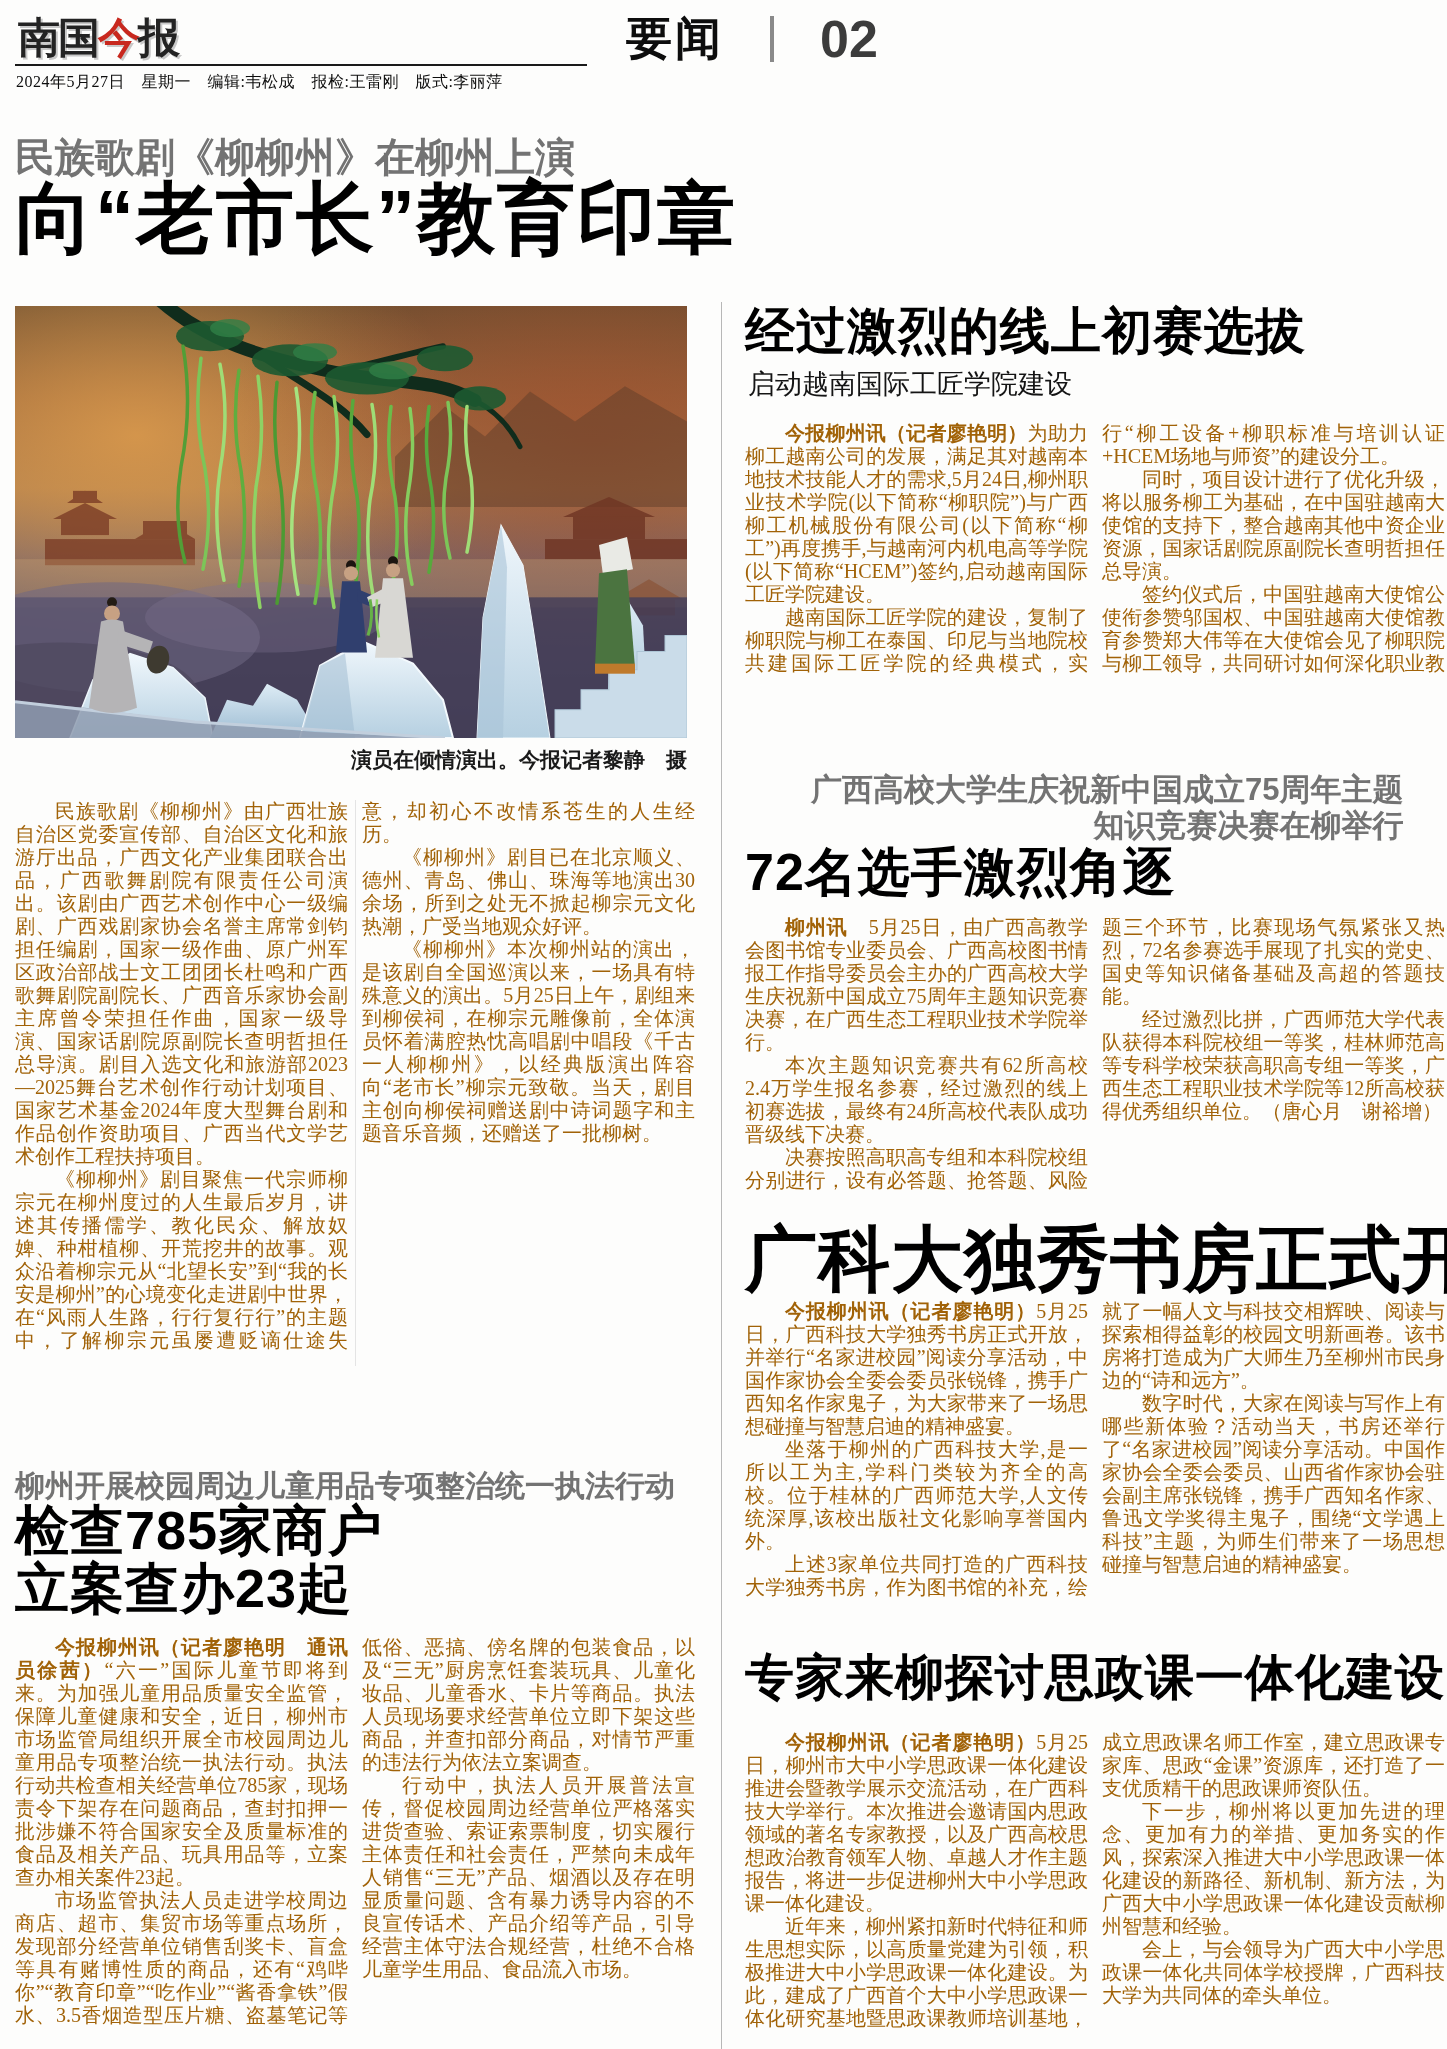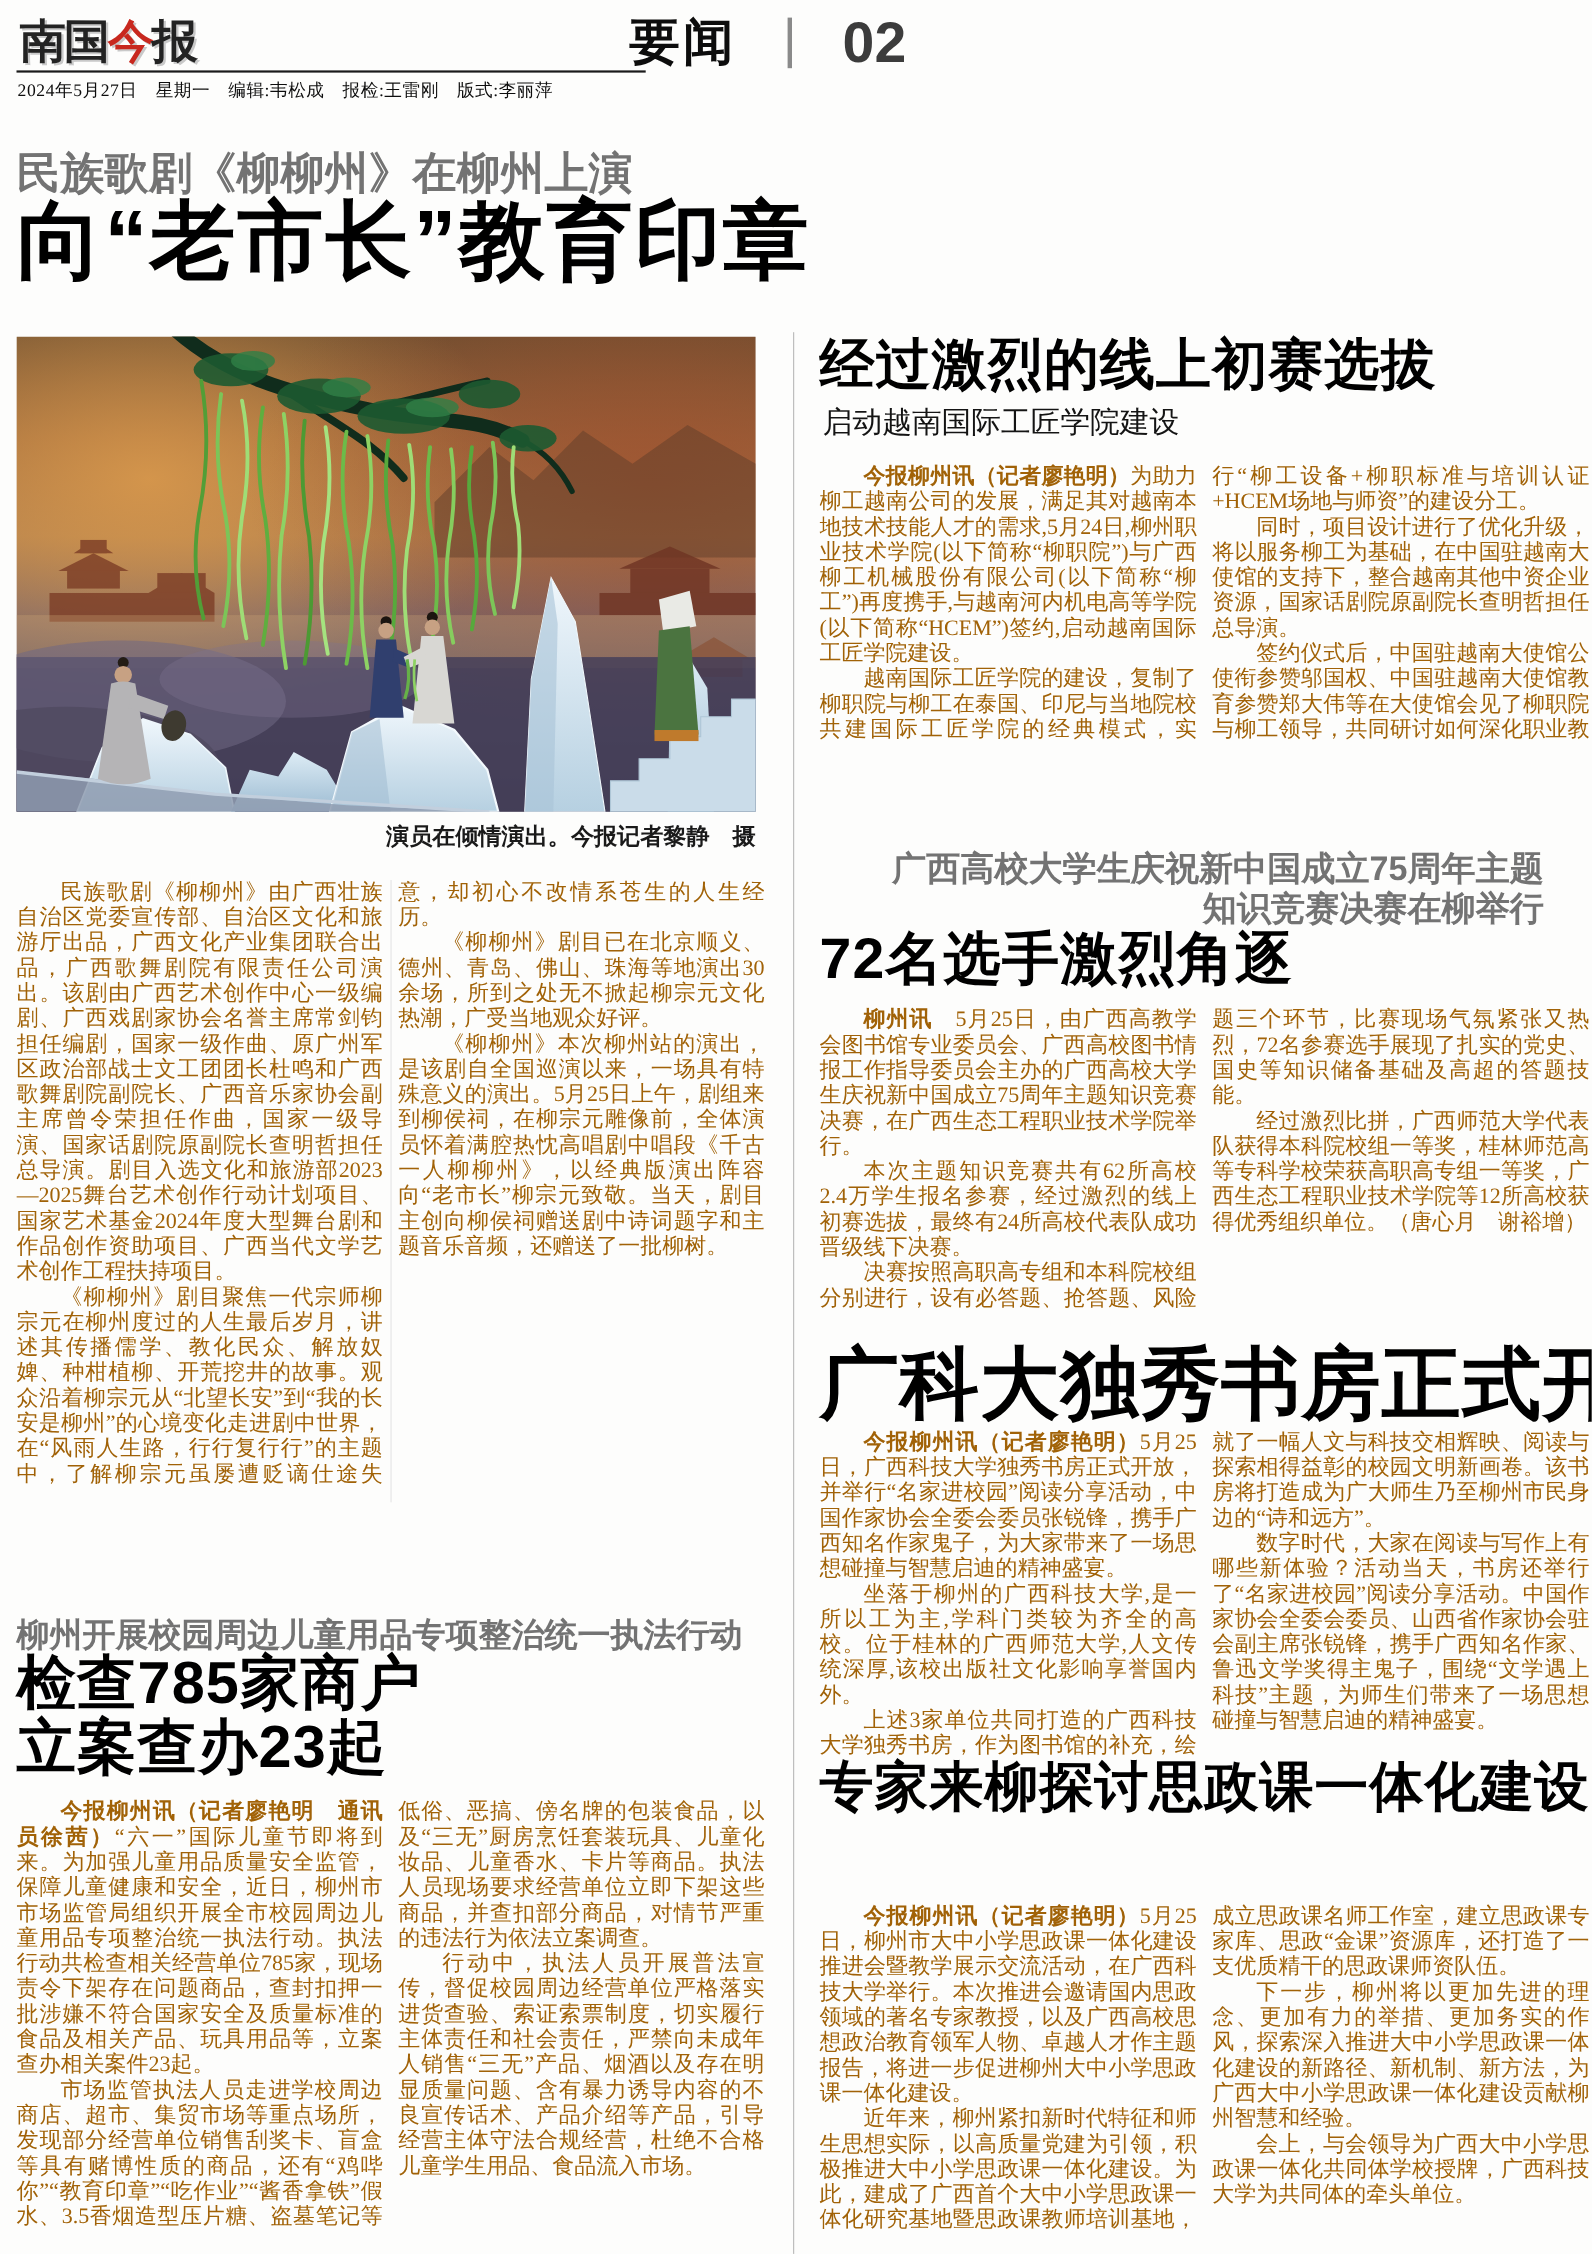--- a/index.html
+++ b/index.html
@@ -28,21 +28,21 @@
 </style>
 </head>
 <body>
 
 <div class="abs" style="left:18px;top:10px;">
   <span class="logo"><span>南国</span><span class="red">今</span><span>报</span></span>
 </div>
 <div class="abs rule" style="left:15px;top:64px;width:572px;height:2px;"></div>
 <div class="abs dateline-row" style="left:16px;top:72px;">2024年5月27日　星期一　编辑:韦松成　报检:王雷刚　版式:李丽萍</div>
 
-<div class="abs section-wrap" style="left:572px;top:8px;gap:34px;">
+<div class="abs section-wrap" style="left:626px;top:8px;gap:34px;">
   <span class="section-label">要闻</span>
   <span class="section-bar"></span>
   <span class="page-num">02</span>
 </div>
 
 <div class="abs kicker" style="left:15px;top:130px;font-size:40px;">民族歌剧《柳柳州》在柳州上演</div>
 <div class="abs hl" style="left:15px;top:178px;font-size:78px;letter-spacing:2px;">向“老市长”教育印章</div>
 
 <div class="abs" style="left:15px;top:306px;width:672px;height:432px;">
 <svg width="672" height="432" viewBox="0 0 672 430" preserveAspectRatio="none">
@@ -213,19 +213,19 @@
 
 <div class="abs kicker" style="left:15px;top:1466px;font-size:30px;">柳州开展校园周边儿童用品专项整治统一执法行动</div>
 <div class="abs hl" style="left:15px;top:1502px;font-size:54px;">检查785家商户</div>
 <div class="abs hl" style="left:15px;top:1560px;font-size:54px;">立案查办23起</div>
 <div class="abs body-cols" style="left:15px;top:1636px;width:680px;height:413px;">
   <p><b class="dl">今报柳州讯（记者廖艳明　通讯员徐茜）</b><span>“六一”国际儿童节即将到来。为加强儿童用品质量安全监管，保障儿童健康和安全，近日，柳州市市场监管局组织开展全市校园周边儿童用品专项整治统一执法行动。执法行动共检查相关经营单位785家，现场责令下架存在问题商品，查封扣押一批涉嫌不符合国家安全及质量标准的食品及相关产品、玩具用品等，立案查办相关案件23起。</span></p>
   <p>市场监管执法人员走进学校周边商店、超市、集贸市场等重点场所，发现部分经营单位销售刮奖卡、盲盒等具有赌博性质的商品，还有“鸡哔你”“教育印章”“吃作业”“酱香拿铁”假水、3.5香烟造型压片糖、盗墓笔记等低俗、恶搞、傍名牌的包装食品，以及“三无”厨房烹饪套装玩具、儿童化妆品、儿童香水、卡片等商品。执法人员现场要求经营单位立即下架这些商品，并查扣部分商品，对情节严重的违法行为依法立案调查。</p>
   <p>行动中，执法人员开展普法宣传，督促校园周边经营单位严格落实进货查验、索证索票制度，切实履行主体责任和社会责任，严禁向未成年人销售“三无”产品、烟酒以及存在明显质量问题、含有暴力诱导内容的不良宣传话术、产品介绍等产品，引导经营主体守法合规经营，杜绝不合格儿童学生用品、食品流入市场。</p>
 </div>
 
-<div class="abs hl" style="left:745px;top:1600px;font-size:49px;">专家来柳探讨思政课一体化建设</div>
+<div class="abs hl" style="left:745px;top:1652px;font-size:49px;">专家来柳探讨思政课一体化建设</div>
 <div class="abs body-cols" style="left:745px;top:1731px;width:700px;height:318px;">
   <p><b class="dl">今报柳州讯（记者廖艳明）</b><span>5月25日，柳州市大中小学思政课一体化建设推进会暨教学展示交流活动，在广西科技大学举行。本次推进会邀请国内思政领域的著名专家教授，以及广西高校思想政治教育领军人物、卓越人才作主题报告，将进一步促进柳州大中小学思政课一体化建设。</span></p>
   <p>近年来，柳州紧扣新时代特征和师生思想实际，以高质量党建为引领，积极推进大中小学思政课一体化建设。为此，建成了广西首个大中小学思政课一体化研究基地暨思政课教师培训基地，成立思政课名师工作室，建立思政课专家库、思政“金课”资源库，还打造了一支优质精干的思政课师资队伍。</p>
   <p>下一步，柳州将以更加先进的理念、更加有力的举措、更加务实的作风，探索深入推进大中小学思政课一体化建设的新路径、新机制、新方法，为广西大中小学思政课一体化建设贡献柳州智慧和经验。</p>
   <p>会上，与会领导为广西大中小学思政课一体化共同体学校授牌，广西科技大学为共同体的牵头单位。</p>
 </div>
 
 </body></html>

